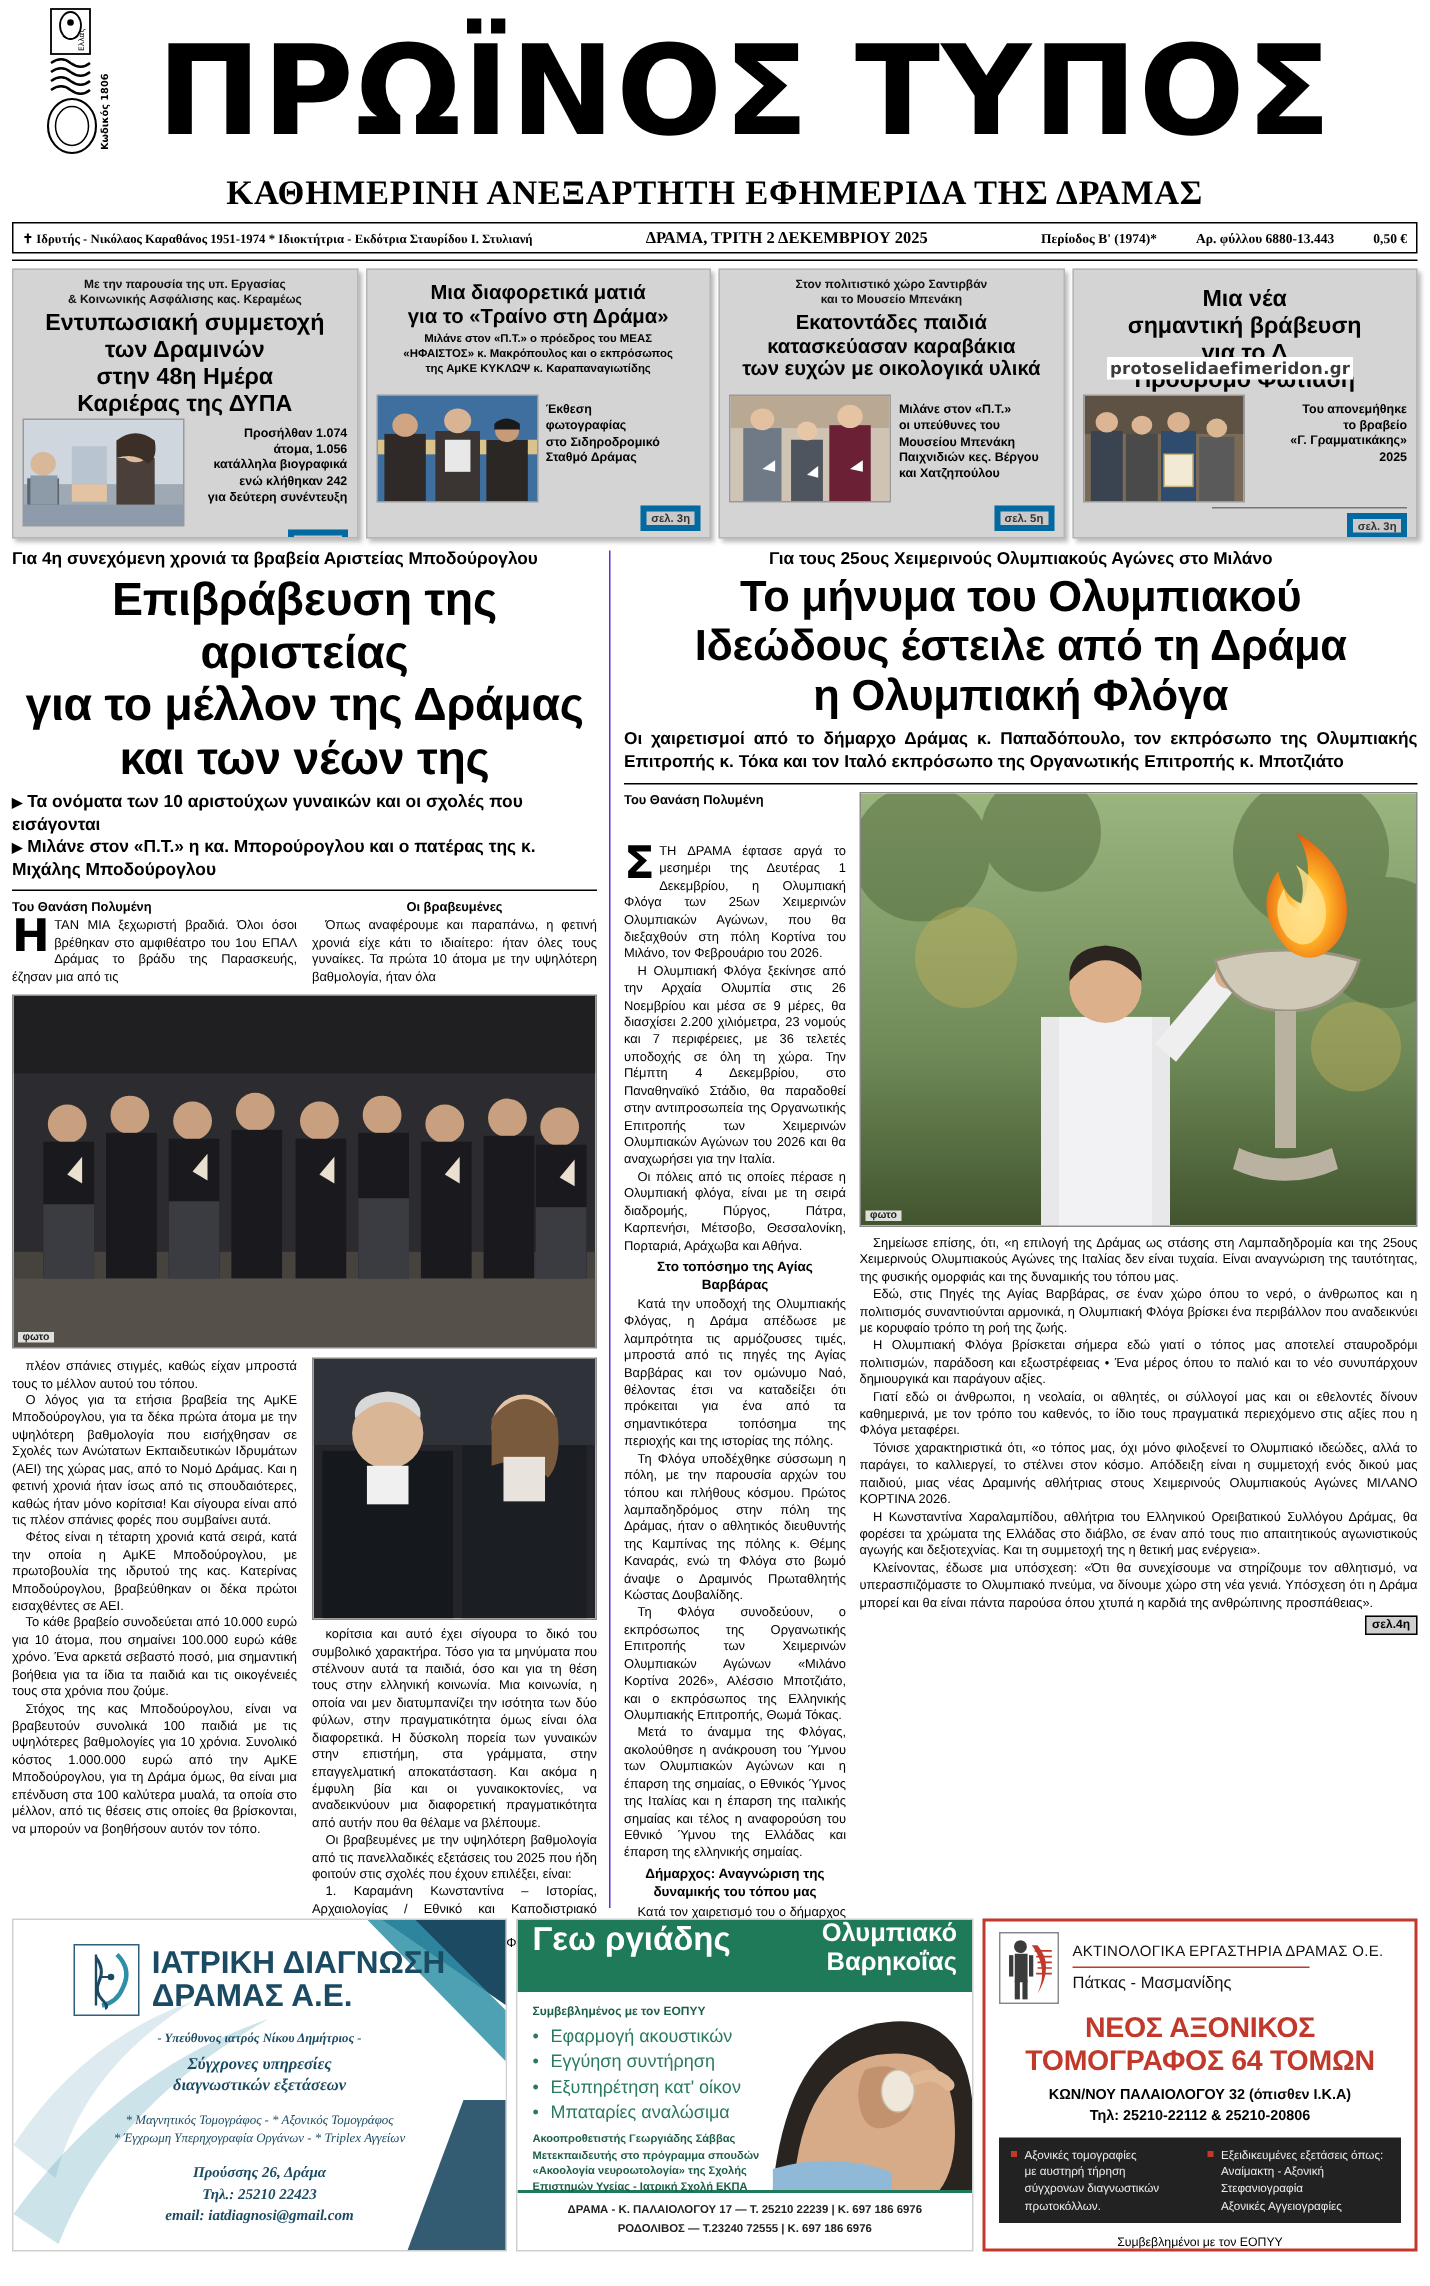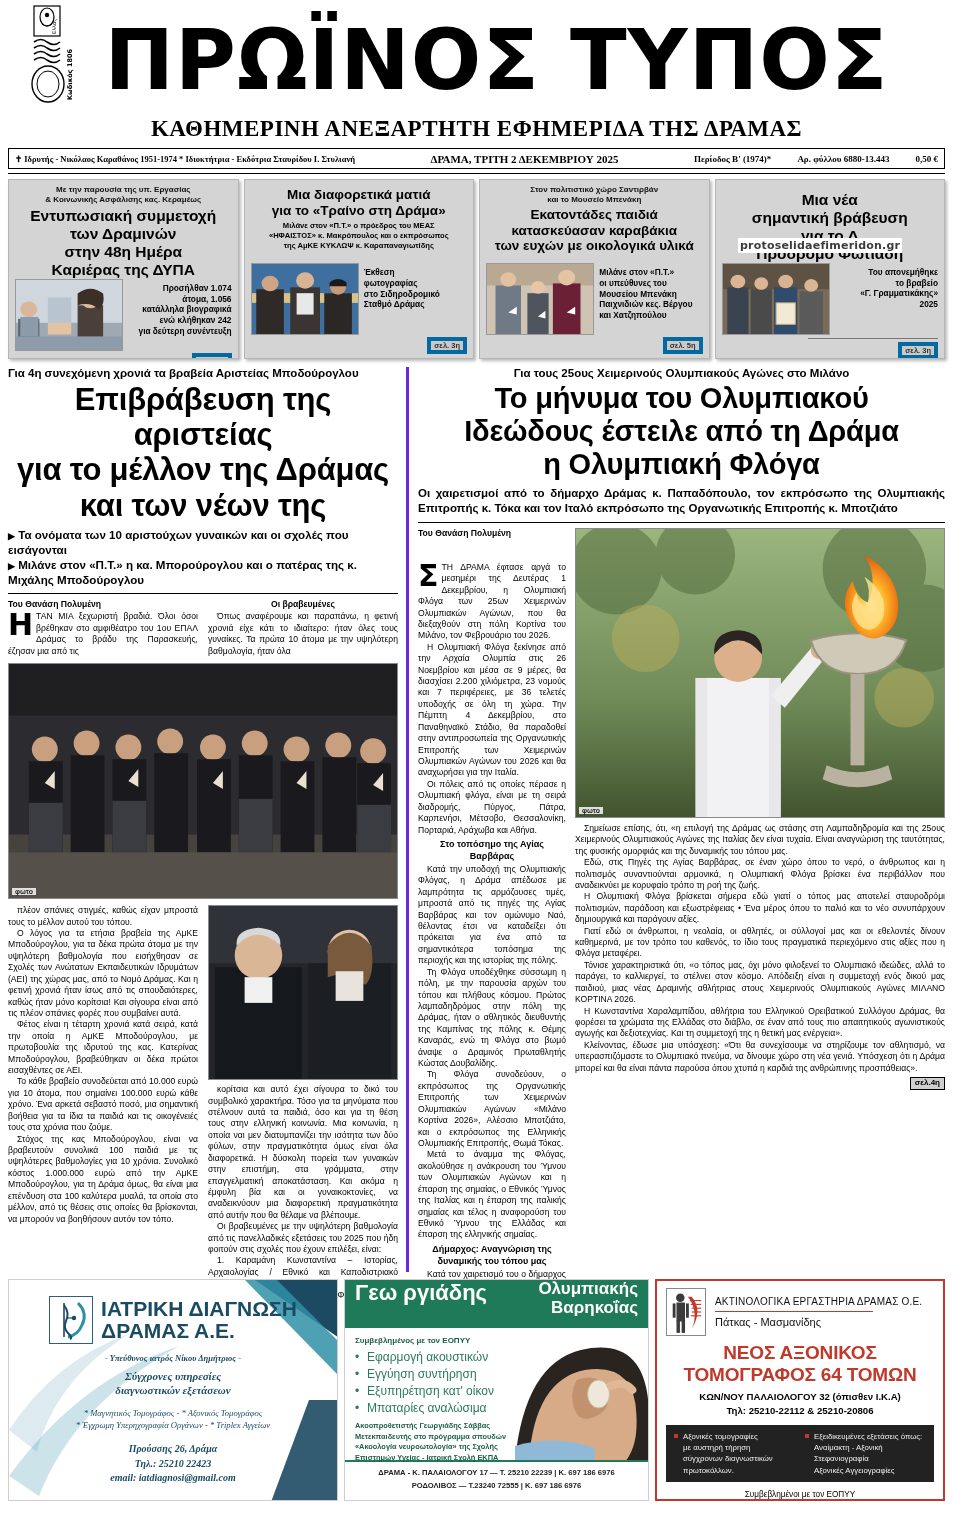--- a/index.html
+++ b/index.html
@@ -98,21 +98,21 @@
     font-family:"DejaVu Sans", sans-serif;
     letter-spacing:0.2px;
     padding:1px 2px;
     white-space:nowrap;
     z-index:30;
   }
 
   
   .main { display:flex; margin-top:8px; height:905px; }
   .col-left { width:398px; padding-right:8px; position:relative; }
-  .col-right { flex:1; padding-left:9px; border-left:3px solid #6d28d9; position:relative; }
+  .col-right { flex:1; padding-left:9px; border-left:1px solid #6d28d9; position:relative; }
 
   .kicker { font-size:11.5px; font-weight:bold; line-height:1.2; }
   .kicker.center { text-align:center; }
   .headline {
     font-size:31px; font-weight:bold; text-align:center;
     line-height:1.14; margin-top:1px; letter-spacing:-0.2px;
   }
   .headline.right-col { font-size:29px; }
   .bullets { margin-top:5px; font-size:11.6px; font-weight:bold; line-height:1.25; }
   .bullets p { margin:0 0 1px 0; }
@@ -598,21 +598,21 @@
         </div>
       </div>
     </div>
 
     <div class="ad ad2">
       <div class="ad2-head">
         <div class="ad2-brand">
           <span>Γεω ργιάδης</span>
         </div>
         <div class="ad2-right">
-          <div>Ολυμπιακής</div>
+          <div>Ολυμπιακό</div>
           <div>Βαρηκοΐας</div>
         </div>
       </div>
       <div class="ad2-body">
         <div class="ad2-ear">
           <svg width="100%" height="100%" viewBox="0 0 134 132" preserveAspectRatio="none">
             <rect width="134" height="132" fill="#ffffff"></rect>
             <path d="M0 132 q10 -96 66 -110 q62 -14 68 52 l0 58z" fill="#2a2420"></path>
             <path d="M14 132 q6 -80 56 -90 q50 -8 52 44 q2 30 -10 46z" fill="#d7ab88"></path>
             <path d="M62 52 q22 -8 30 10 q6 18 -10 26 q-16 8 -22 -6 q-6 -16 2 -30z" fill="#c2916e"></path>

